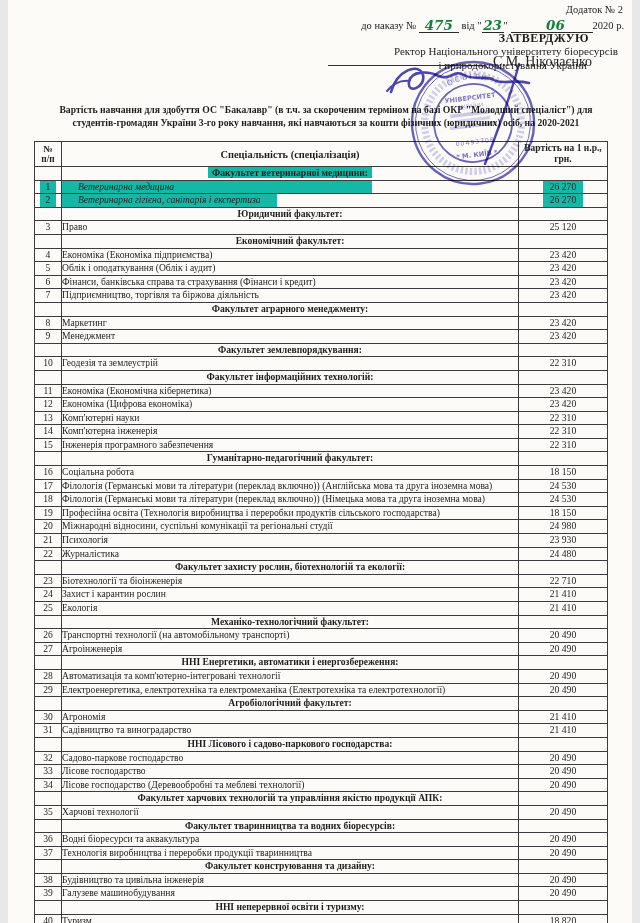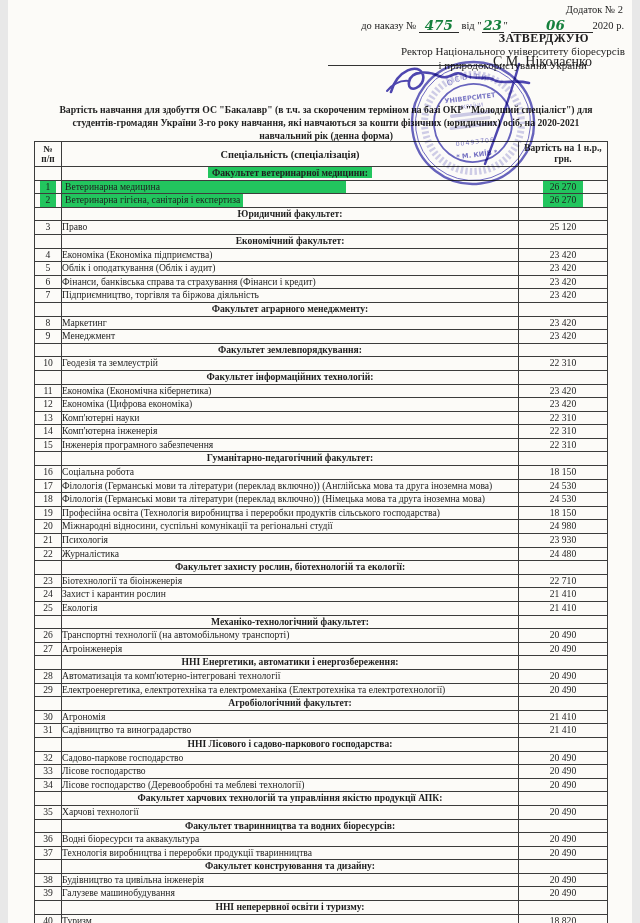--- a/index.html
+++ b/index.html
@@ -9,43 +9,43 @@
     font-family:"Liberation Serif","DejaVu Serif",serif;
   }
   
   .appendix{position:absolute;top:4px;right:9px;font-size:10.5px;}
   .order-line{position:absolute;top:16px;right:8px;font-size:10.5px;white-space:nowrap;}
   .order-line .slot{display:inline-block;border-bottom:1px solid #2a2a2a;text-align:center;vertical-align:baseline;}
   .slot-no{width:40px;} .slot-day{width:22px;} .slot-mon{width:74px;text-align:left;padding-left:8px;}
   .hand{font-style:italic;font-weight:bold;color:#15803d;font-size:13.5px;font-family:"DejaVu Serif",serif;position:relative;top:1px;}
   
   .approve-word{position:absolute;top:31px;right:43px;font-weight:bold;font-size:12px;letter-spacing:.4px;}
-  .appr-l1{position:absolute;top:45px;right:7px;font-size:11px;}
+  .appr-l1{position:absolute;top:45px;right:14px;font-size:11px;}
   .appr-l2{position:absolute;top:58.5px;right:45px;font-size:11px;}
   .name-line{position:absolute;top:54px;right:40px;font-size:14px;white-space:nowrap;}
   .sig-line{display:inline-block;width:158px;border-bottom:1px solid #333;vertical-align:baseline;margin-right:7px;}
   
   .doc-title{position:absolute;top:103px;left:10px;width:616px;text-align:center;font-weight:bold;
              font-size:9.7px;line-height:13.2px;}
   
   table.fee{position:absolute;top:141px;left:26px;width:573px;border-collapse:collapse;table-layout:fixed;}
   .fee th,.fee td{border:1px solid #3c3c3c;padding:0;overflow:hidden;}
   .fee thead th{height:24px;vertical-align:middle;font-weight:bold;}
   .th-num{font-size:9.3px;line-height:10.5px;font-weight:bold;}
   .th-spec{font-size:10.4px;}
   .th-price{font-size:9.5px;line-height:11px;}
   .fee tbody td{height:12.3px;line-height:12.6px;font-size:9.6px;white-space:nowrap;vertical-align:middle;}
   .c-num{text-align:center;}
   .c-spec{padding-left:4px;}
   .c-price{text-align:center;}
   .section-row td{font-weight:bold;text-align:center;font-size:9.8px;}
   .section-row .c-spec{padding-left:0;}
-  .hl{background:#22c55e;}
+  .hl{background:#14b8a6;}
   .hl-num{display:inline-block;min-width:16px;}
-  .hl-spec{display:inline-block;padding:0 3px;}
+  .hl-spec{display:inline-block;padding:0 16px;font-style:italic;}
   .hl-price{display:inline-block;padding:0 7px;}
   .sec-label.hl{padding:0 4px;}
   
   .stamp{position:absolute;left:400px;top:58px;width:130px;height:130px;opacity:.92;
          mix-blend-mode:multiply;transform:rotate(-7deg);pointer-events:none;}
   .signature{position:absolute;left:335px;top:50px;width:205px;height:120px;
              mix-blend-mode:multiply;pointer-events:none;}
 </style>
 </head>
 <body>
@@ -62,21 +62,20 @@
   </div>
 
   <div class="approve-word">ЗАТВЕРДЖУЮ</div>
   <div class="appr-l1">Ректор Національного університету біоресурсів</div>
   <div class="appr-l2">і природокористування України</div>
   <div class="name-line"><span class="sig-line"></span><span>С.М. Ніколаєнко</span></div>
 
   <div class="doc-title">
     <div>Вартість навчання для здобуття ОС "Бакалавр" (в т.ч. за скороченим терміном на базі ОКР "Молодший спеціаліст") для</div>
     <div>студентів-громадян України 3-го року навчання, які навчаються за кошти фізичних (юридичних) осіб, на 2020-2021</div>
-    <div>навчальний рік (денна форма)</div>
   </div>
 
   <table class="fee">
     <colgroup>
         <col style="width:27px">
         <col style="width:457px">
         <col style="width:89px">
       </colgroup>
     <thead>
       <tr>

